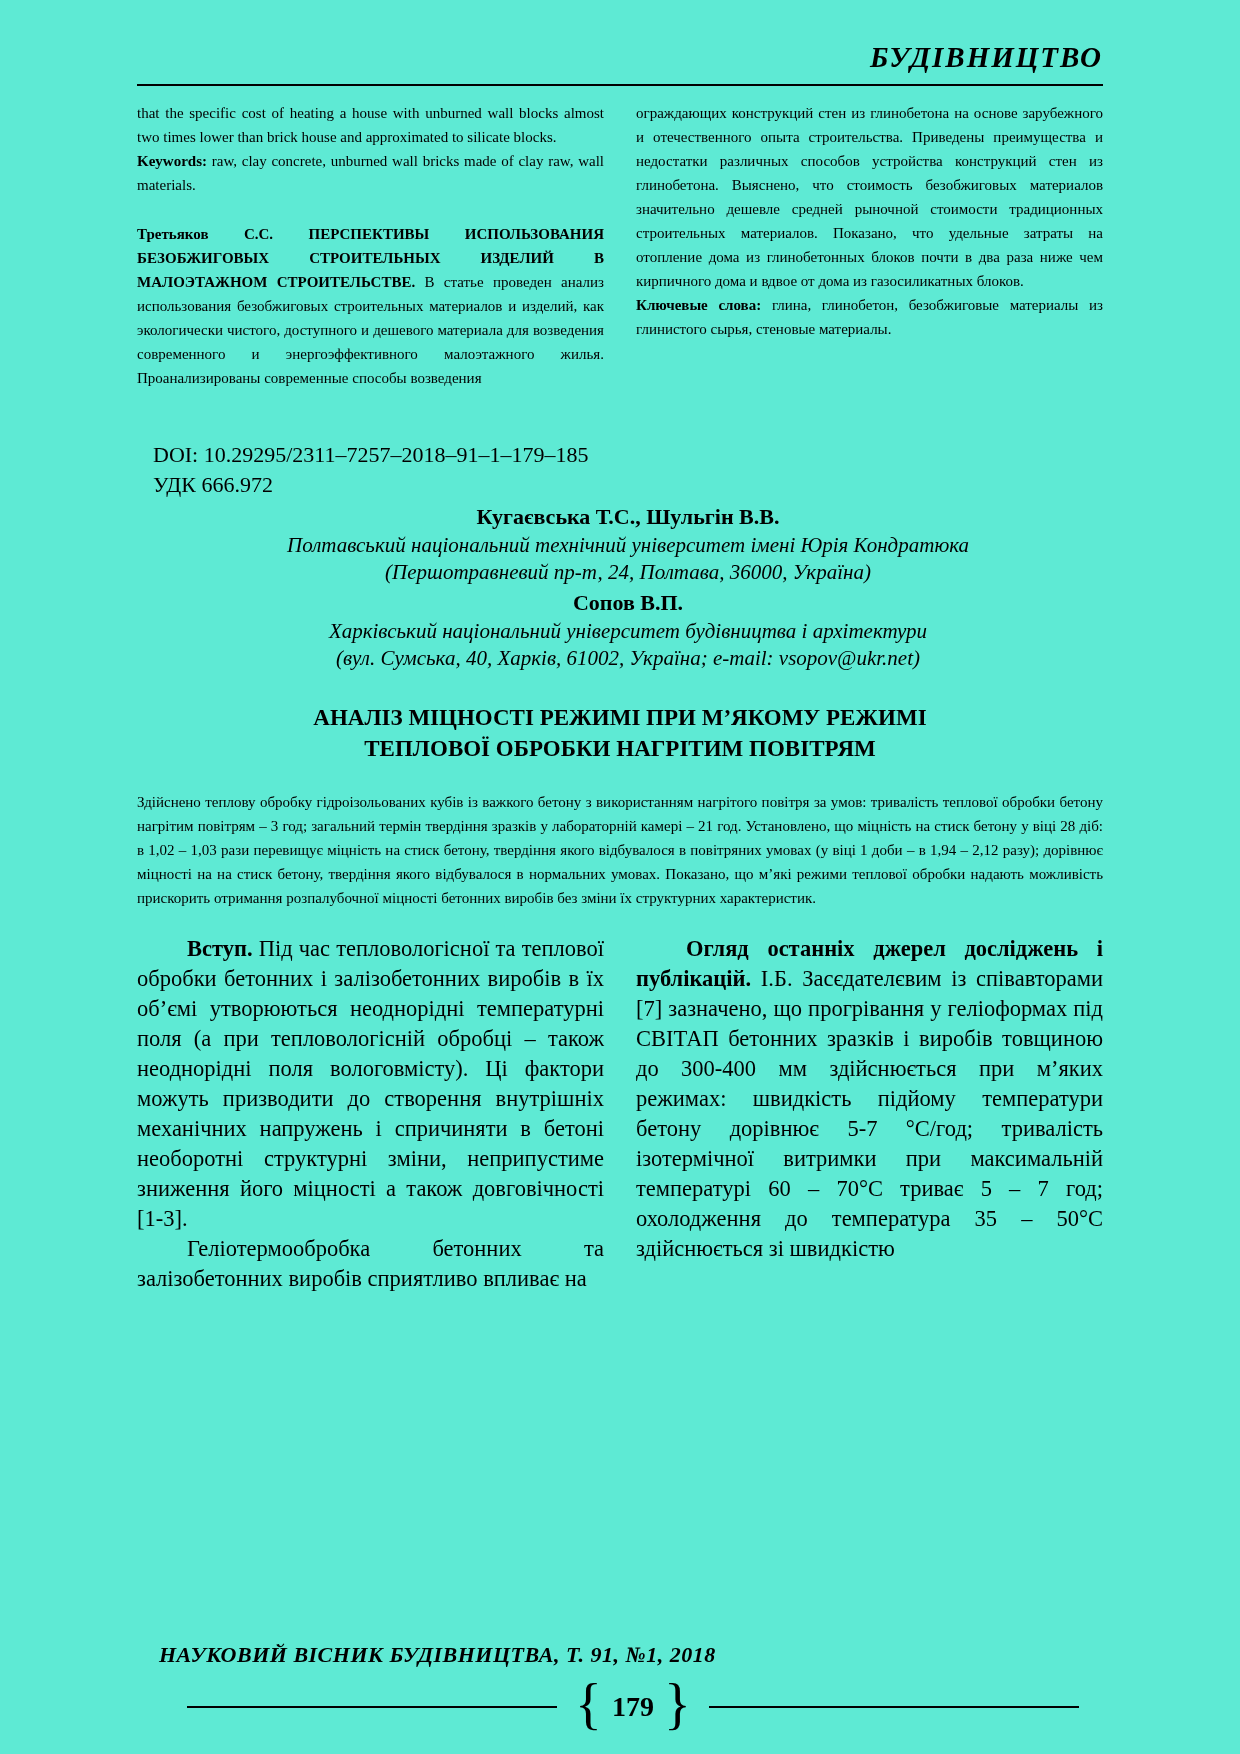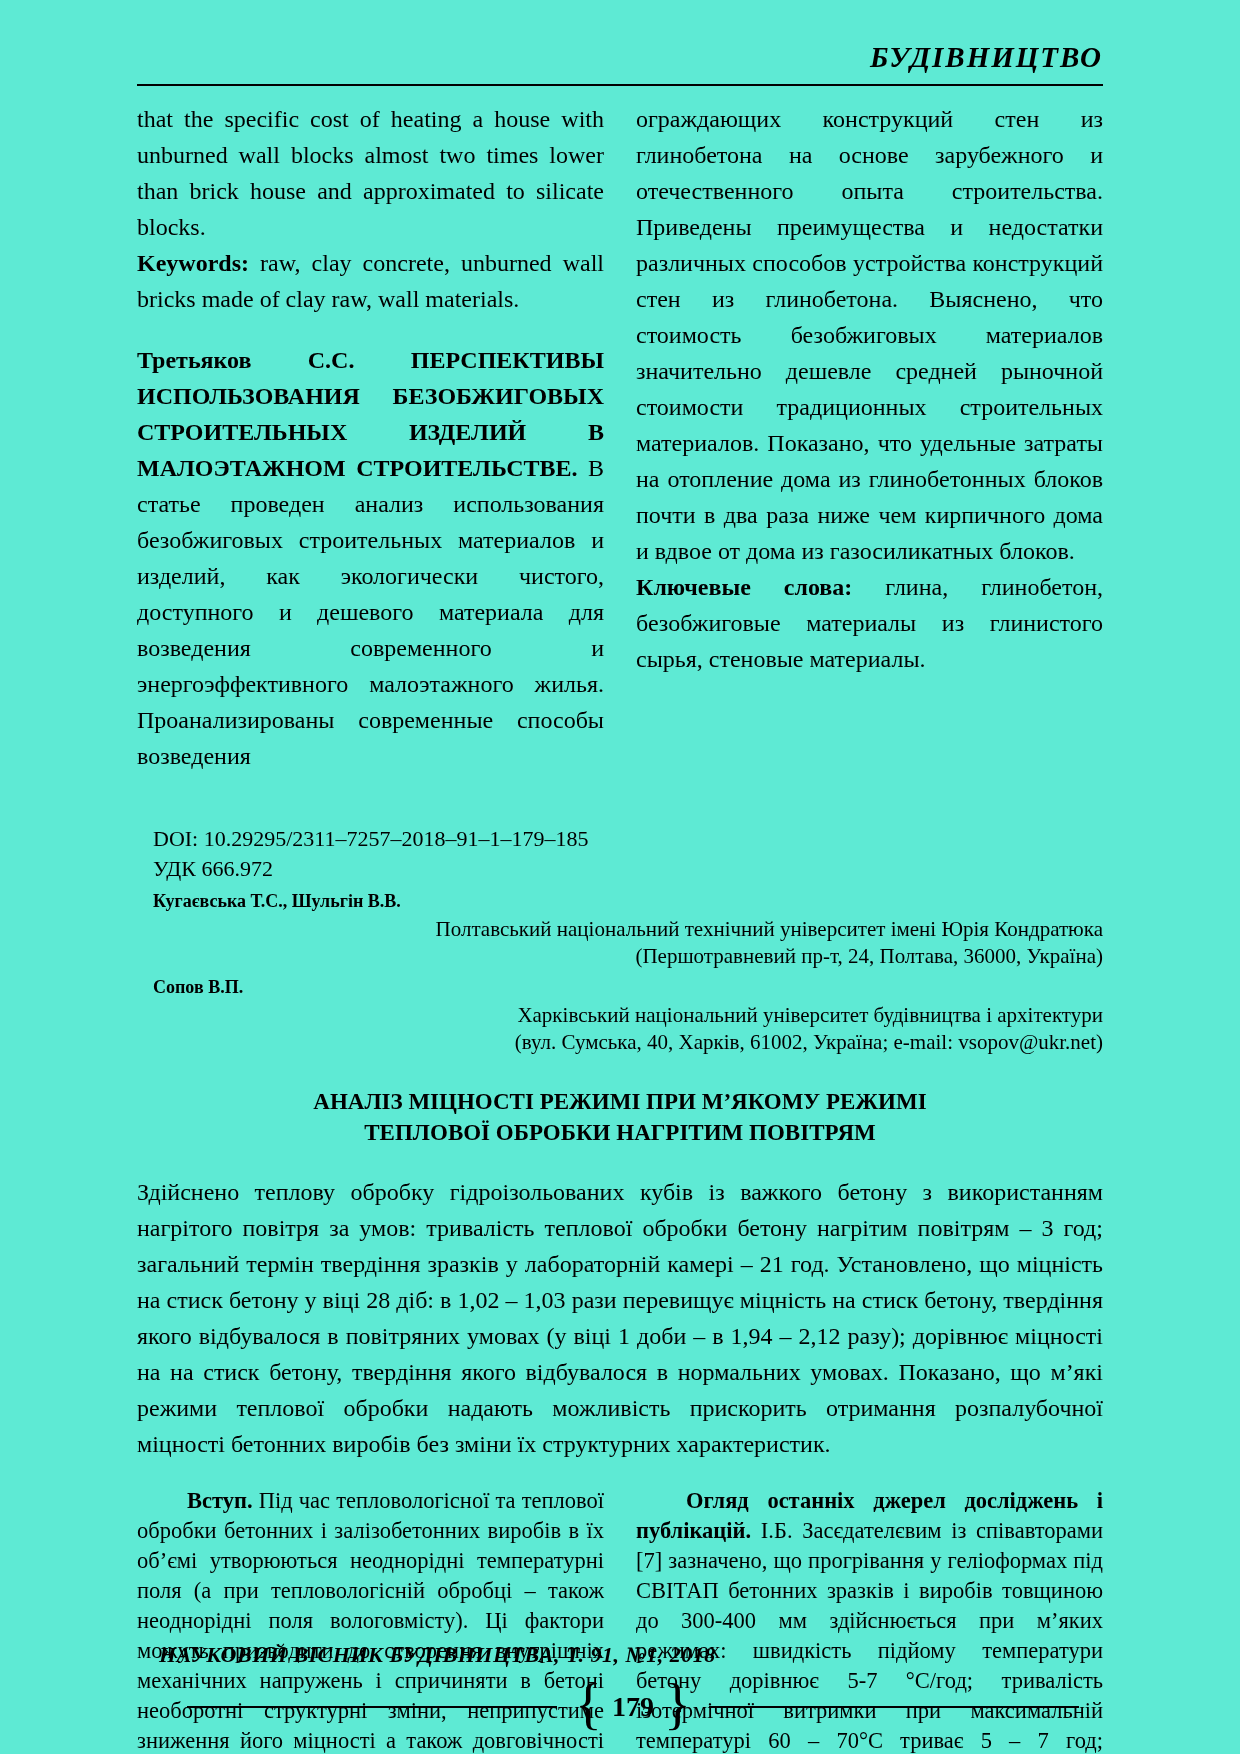--- a/index.html
+++ b/index.html
@@ -25,35 +25,35 @@
     font-weight: bold;
     font-style: italic;
     font-size: 29px;
     letter-spacing: 2px;
     line-height: 34px;
   }
   .header-rule { border-top: 2.5px solid #000; margin-top: 10px; }
 
   
   .jp { text-align: justify; }
-  .small-txt { font-size: 24px; line-height: 36px; }
+  .small-txt { font-size: 15px; line-height: 24px; }
   .body-txt  { font-size: 22.5px; line-height: 30px; }
   .noindent { text-indent: 0; }
   .indent   { text-indent: 50px; }
   .gap-above { margin-top: 25px; }
 
   .two-col { display: grid; grid-template-columns: 1fr 1fr; column-gap: 32px; }
   .top-section { margin-top: 15px; }
   .body-cols { margin-top: 24px; font-family: Liberation Serif, serif; }
 
   
   .meta { margin-top: 50px; margin-left: 16px; }
   .meta-line { font-size: 22px; line-height: 30px; }
-  .authors { text-align: left; font-weight: bold; font-size: 18px; line-height: 30px; margin-top: 2px; }
-  .affil { text-align: right; font-size: 21px; line-height: 27px; }
+  .authors { text-align: center; font-weight: bold; font-size: 22px; line-height: 30px; margin-top: 2px; }
+  .affil { text-align: center; font-style: italic; font-size: 21px; line-height: 27px; }
 
   .title {
     margin-top: 30px;
     text-align: center;
     font-weight: bold;
     font-size: 23px;
     line-height: 31px;
   }
 
   .abstract-block { margin-top: 26px; }

